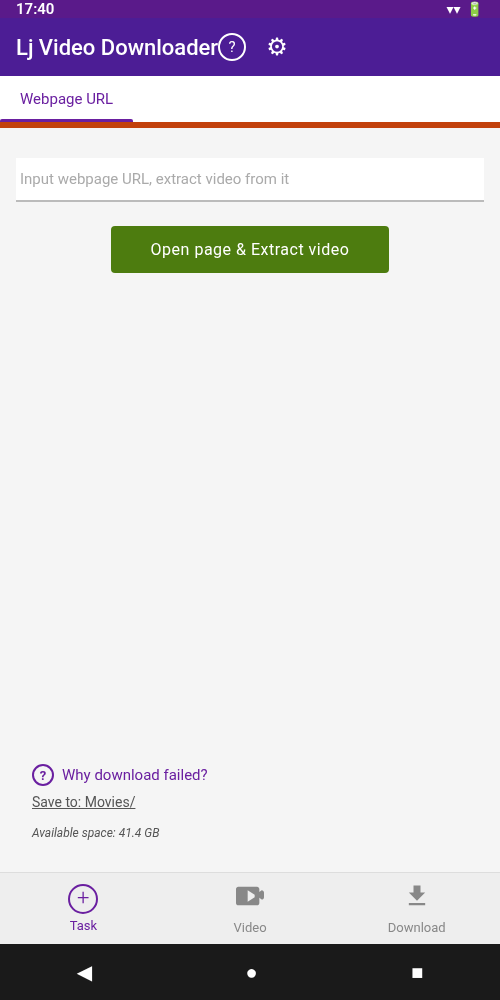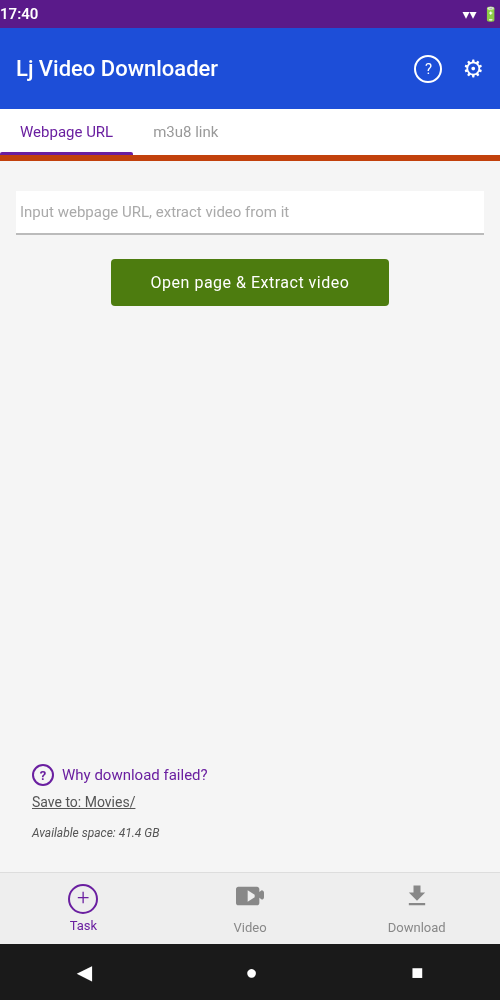--- a/index.html
+++ b/index.html
@@ -18,22 +18,22 @@
       flex-direction: column;
     }
 
     
     .status-bar {
       background: #5a1a8a;
       color: white;
       display: flex;
       justify-content: space-between;
       align-items: center;
-      padding: 6px 0;
-      height: 28px;
+      padding: 6px 16px;
+      height: 18px;
     }
 
     .status-time {
       font-size: 15px;
       font-weight: 600;
     }
 
     .status-icons {
       display: flex;
       align-items: center;
@@ -43,27 +43,26 @@
     .wifi-icon {
       font-size: 14px;
     }
 
     .battery-icon {
       font-size: 14px;
     }
 
     
     .app-bar {
-      background: #1d4ed8;
-      color: white;
-      display: flex;
-      align-items: center;
-      justify-content: space-between;
+      background: #4c1d95;
+      color: white;
+      display: flex;
+      align-items: center;
       padding: 0 16px;
-      height: 81px;
+      height: 58px;
     }
 
     .app-title {
       font-size: 22px;
       font-weight: 500;
       color: white;
     }
 
     .app-bar-actions {
       display: flex;
@@ -276,23 +275,20 @@
   <div class="app-bar-actions">
     <span class="app-bar-icon" style="border:2px solid white; border-radius:50%; width:28px; height:28px; display:flex; align-items:center; justify-content:center; font-size:15px;">?</span>
     <span class="app-bar-icon">⚙</span>
   </div>
 </div>
 
 <div class="tab-bar">
   <div class="tab-item active">
     <span>Webpage URL</span>
   </div>
-  <div class="tab-item">
-    <span>m3u8 link</span>
-  </div>
 </div>
 
 <div class="main-content">
   <div class="url-input-container">
     <input class="url-input" type="text" placeholder="Input webpage URL, extract video from it" style="">
   </div>
 
   <button class="extract-button">Open page &amp; Extract video</button>
 
   <div class="spacer"></div>

